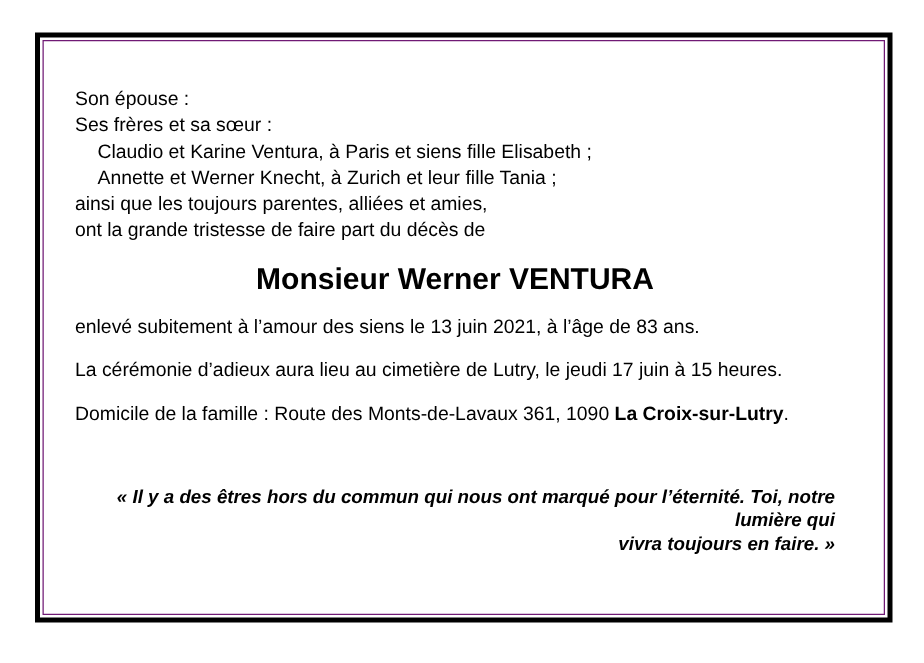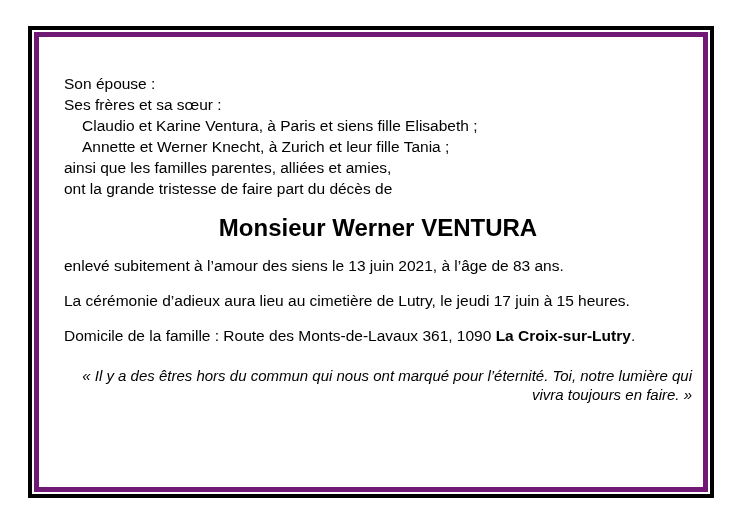--- a/index.html
+++ b/index.html
@@ -23,22 +23,22 @@
     height: 472px;
     box-sizing: border-box;
     border: 4px solid #000000;
     padding: 2px;
     background: #ffffff;
   }
   .frame-inner {
     width: 100%;
     height: 100%;
     box-sizing: border-box;
-    border: 5px solid #701a75;
-    padding: 36px 11px 0 25px;
+    border: 1px solid #701a75;
+    padding: 36px 39px 0 25px;
     overflow: hidden;
   }
   .family-block {
     font-size: 15.5px;
     line-height: 21px;
   }
   .line {
     white-space: nowrap;
   }
   .indent {
@@ -59,39 +59,40 @@
     line-height: 21px;
     white-space: nowrap;
   }
   .para-first {
     margin-top: 13px;
   }
   .para-next {
     margin-top: 14px;
   }
   .quote-block {
-    margin-top: 20px;
+    margin-top: 46px;
     font-size: 15px;
     line-height: 19px;
     font-style: italic;
     text-align: right;
+    font-weight: bold;
   }
 </style>
 </head>
 <body>
 
 <div class="frame-outer">
   <div class="frame-inner">
 
     <div class="family-block">
       <div class="line">Son épouse :</div>
       <div class="line">Ses frères et sa sœur :</div>
       <div class="line indent">Claudio et Karine Ventura, à Paris et siens fille Elisabeth ;</div>
       <div class="line indent">Annette et Werner Knecht, à Zurich et leur fille Tania ;</div>
-      <div class="line">ainsi que les familles parentes, alliées et amies,</div>
+      <div class="line">ainsi que les toujours parentes, alliées et amies,</div>
       <div class="line">ont la grande tristesse de faire part du décès de</div>
     </div>
 
     <div class="deceased-name">Monsieur Werner VENTURA</div>
 
     <div class="para para-first">enlevé subitement à l’amour des siens le 13 juin 2021, à l’âge de 83 ans.</div>
 
     <div class="para para-next">La cérémonie d’adieux aura lieu au cimetière de Lutry, le jeudi 17 juin à 15 heures.</div>
 
     <div class="para para-next"><span>Domicile de la famille : Route des Monts-de-Lavaux 361, 1090 </span><span class="bold">La Croix-sur-Lutry</span><span>.</span></div>

